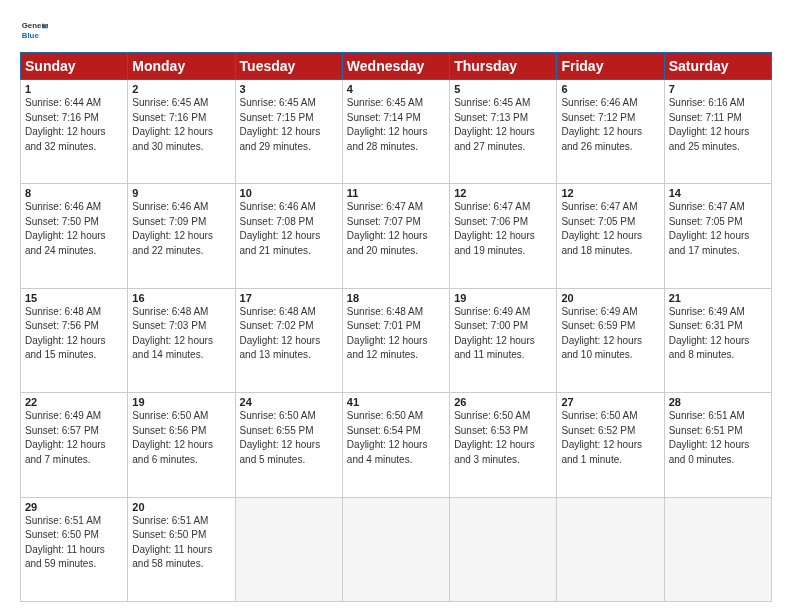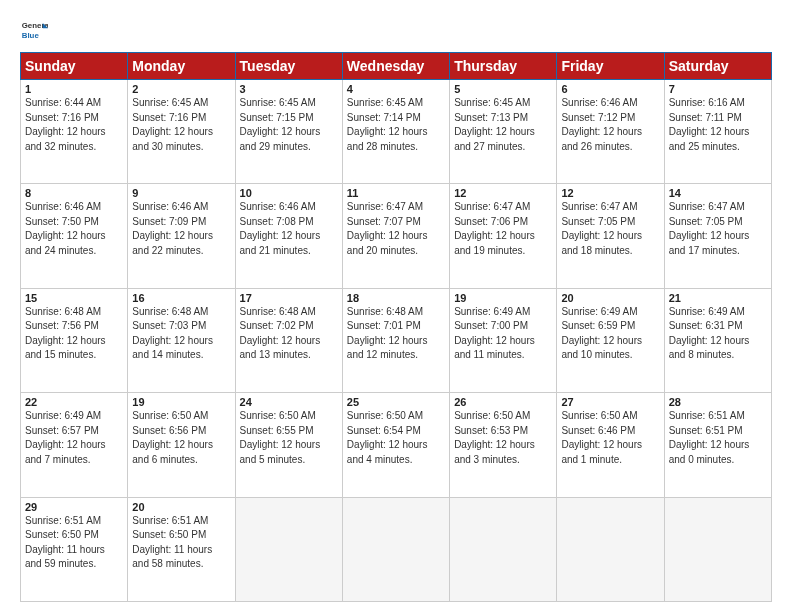--- a/index.html
+++ b/index.html
@@ -286,37 +286,37 @@
 and 6 minutes.</div>
           </td>
           <td>
             <span class="day-num">24</span>
             <div class="day-info">Sunrise: 6:50 AM
 Sunset: 6:55 PM
 Daylight: 12 hours
 and 5 minutes.</div>
           </td>
           <td>
-            <span class="day-num">25</span>
+            <span class="day-num">41</span>
             <div class="day-info">Sunrise: 6:50 AM
 Sunset: 6:54 PM
 Daylight: 12 hours
 and 4 minutes.</div>
           </td>
           <td>
             <span class="day-num">26</span>
             <div class="day-info">Sunrise: 6:50 AM
 Sunset: 6:53 PM
 Daylight: 12 hours
 and 3 minutes.</div>
           </td>
           <td>
             <span class="day-num">27</span>
             <div class="day-info">Sunrise: 6:50 AM
-Sunset: 6:46 PM
+Sunset: 6:52 PM
 Daylight: 12 hours
 and 1 minute.</div>
           </td>
           <td>
             <span class="day-num">28</span>
             <div class="day-info">Sunrise: 6:51 AM
 Sunset: 6:51 PM
 Daylight: 12 hours
 and 0 minutes.</div>
           </td>

